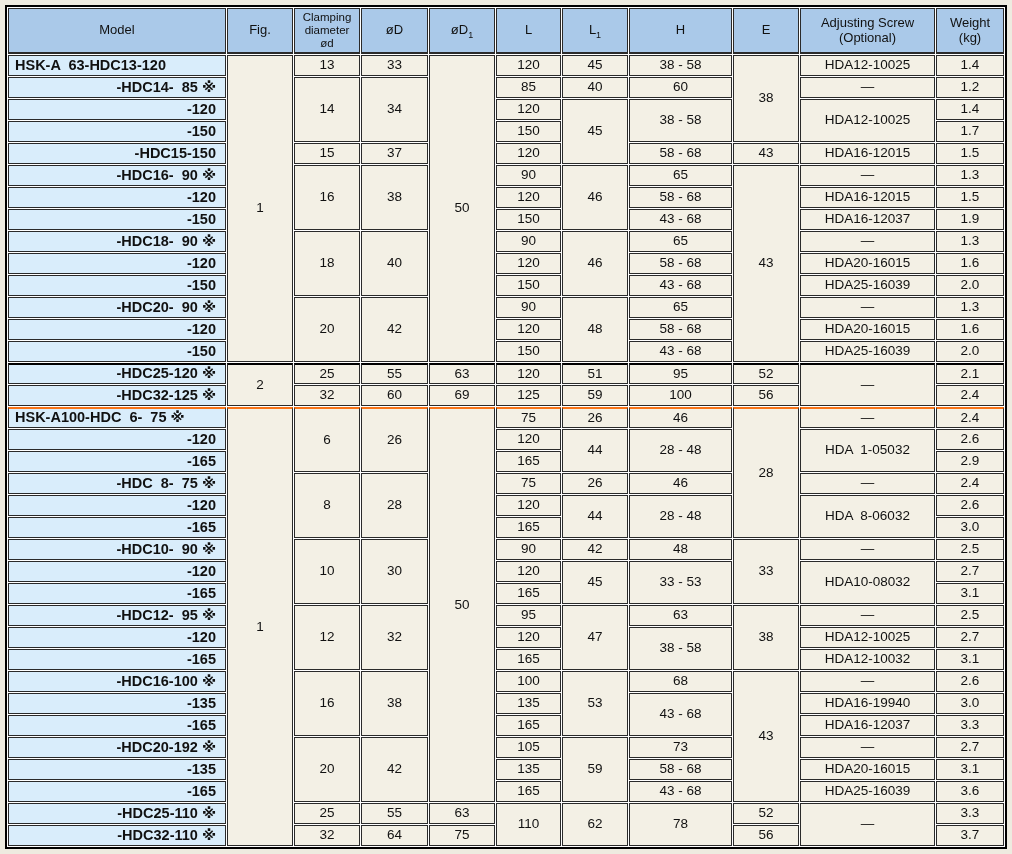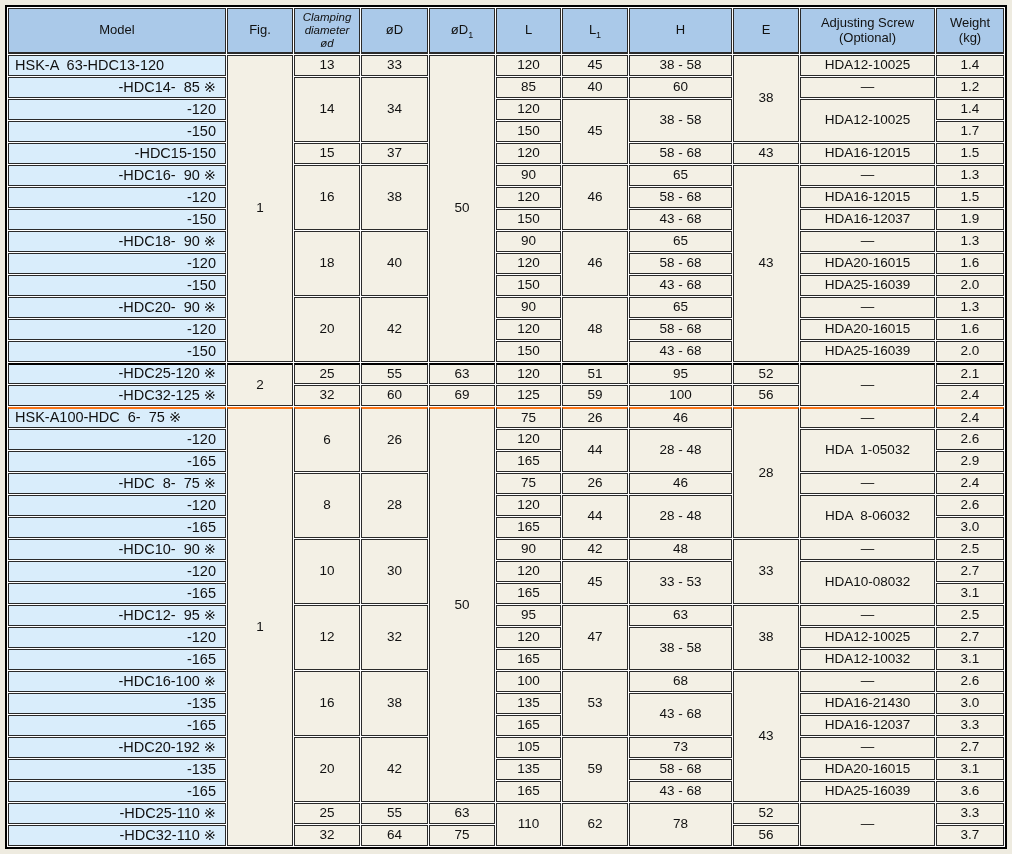--- a/index.html
+++ b/index.html
@@ -39,38 +39,38 @@
   th {
     background: var(--header-bg, #aac9e9);
     font-weight: normal;
     font-size: 13px;
     line-height: 1.12;
     height: 46px;
     text-align: center;
     padding: 1px 2px;
     border-bottom-width: 2px;
   }
-  th.small { font-size: 11.5px; font-style: italic; }
+  th.small { font-size: 11.5px; }
   th sub, .sub {
     font-size: 9px;
     vertical-align: sub;
     line-height: 0;
   }
   td {
     background: var(--cell-bg, #f3f0e5);
     font-size: 13.5px;
     text-align: center;
     height: 21px;
     padding: 0 3px;
     line-height: 1.1;
     white-space: pre;
   }
   td.col-model {
     background: var(--model-bg, #d9edfb);
-    font-weight: normal;
+    font-weight: bold;
     font-size: 14.5px;
     text-align: right;
     padding-right: 9px;
   }
   td.col-model.left {
     text-align: left;
     padding-left: 6px;
   }
   tr.group-start td   { border-top: 2px solid #000; }
   tr.section-start td { border-top: 2px solid #f97316; }
@@ -356,21 +356,21 @@
         <td class="col-L1" rowspan="3">53</td>
         <td class="col-H">68</td>
         <td class="col-E" rowspan="6">43</td>
         <td class="col-screw">—</td>
         <td class="col-w">2.6</td>
       </tr>
       <tr>
         <td class="col-model">-135</td>
         <td class="col-L">135</td>
         <td class="col-H" rowspan="2">43 - 68</td>
-        <td class="col-screw">HDA16-21430</td>
+        <td class="col-screw">HDA16-19940</td>
         <td class="col-w">3.0</td>
       </tr>
       <tr>
         <td class="col-model">-165</td>
         <td class="col-L">165</td>
         <td class="col-screw">HDA16-12037</td>
         <td class="col-w">3.3</td>
       </tr>
       <tr>
         <td class="col-model">-HDC20-192 ※</td>

